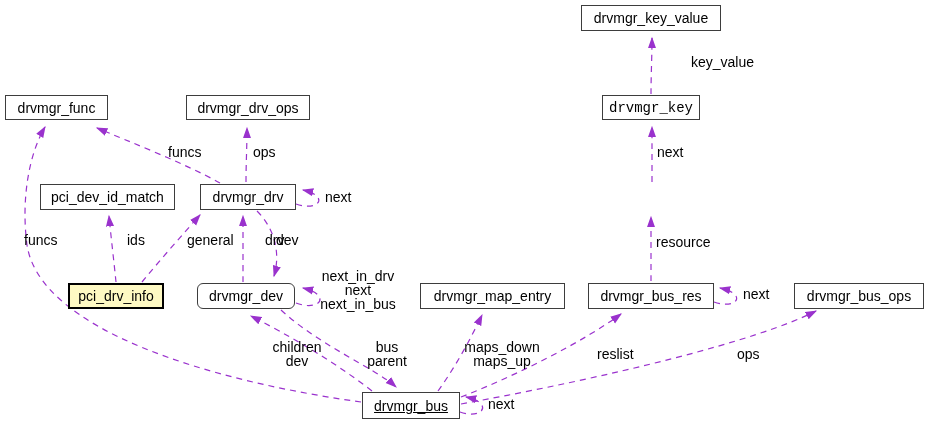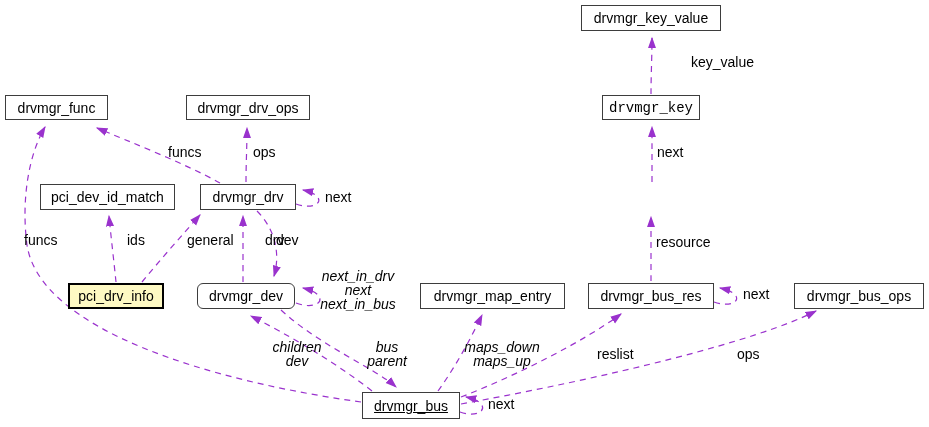--- a/index.html
+++ b/index.html
@@ -13,21 +13,21 @@
     position:absolute; box-sizing:border-box;
     background:#ffffff; border:1.5px solid #3d3d3d;
     display:flex; align-items:center; justify-content:center;
     font-size:14px; color:#000000; white-space:nowrap;
   }
   .node.current { background:#fef9c3; border:2px solid #000000; }
   .elabel {
     position:absolute; font-size:14px; line-height:14px; color:#000000;
     white-space:pre-line;
   }
-  .elabel.center { text-align:center;font-style:italic; }
+  .elabel.center { text-align:center; }
 </style>
 </head>
 <body>
 
 <div id="canvas">
 
   <svg id="edges" viewBox="0 0 929 427" xmlns="http://www.w3.org/2000/svg">
     <defs>
       <marker id="ah" viewBox="0 0 10 8" refX="8.6" refY="4" markerUnits="userSpaceOnUse" markerWidth="12" markerHeight="10" orient="auto">
         <path d="M0,0.6 L9.6,4 L0,7.4 Z" fill="#9a32cd"></path>

